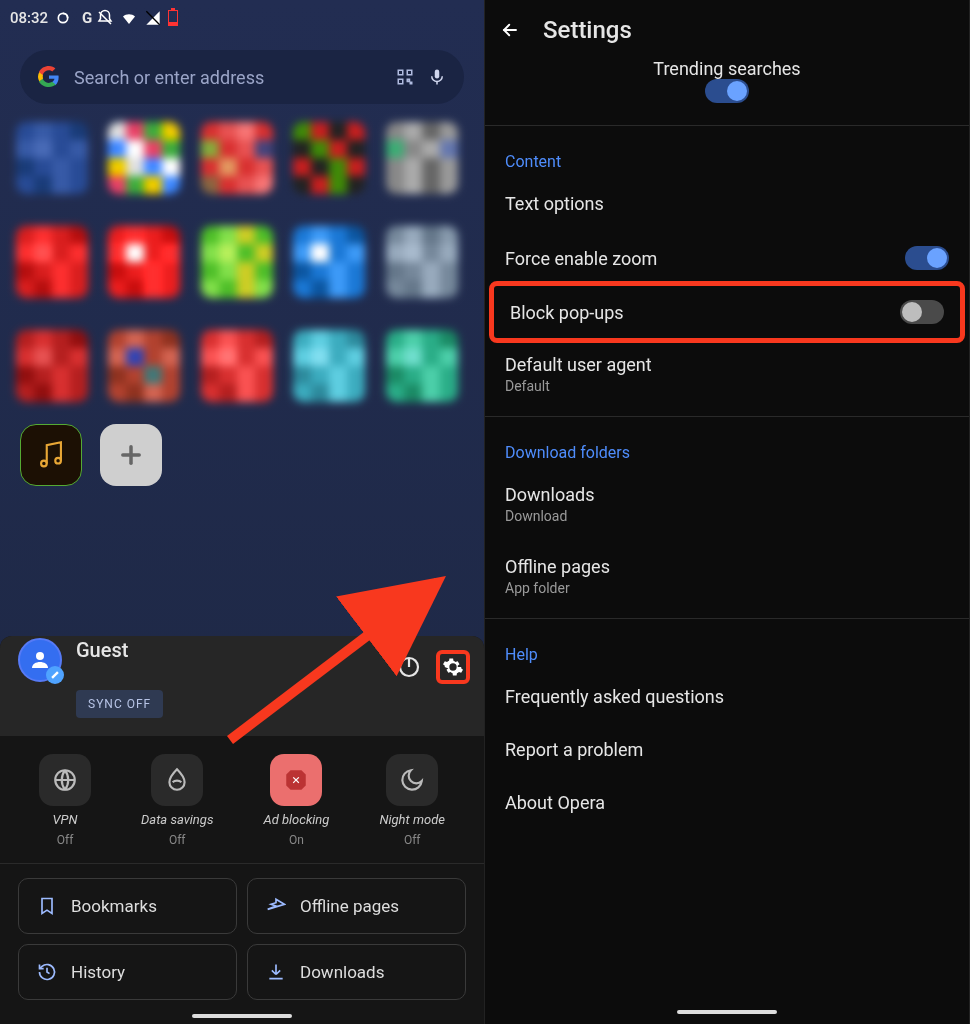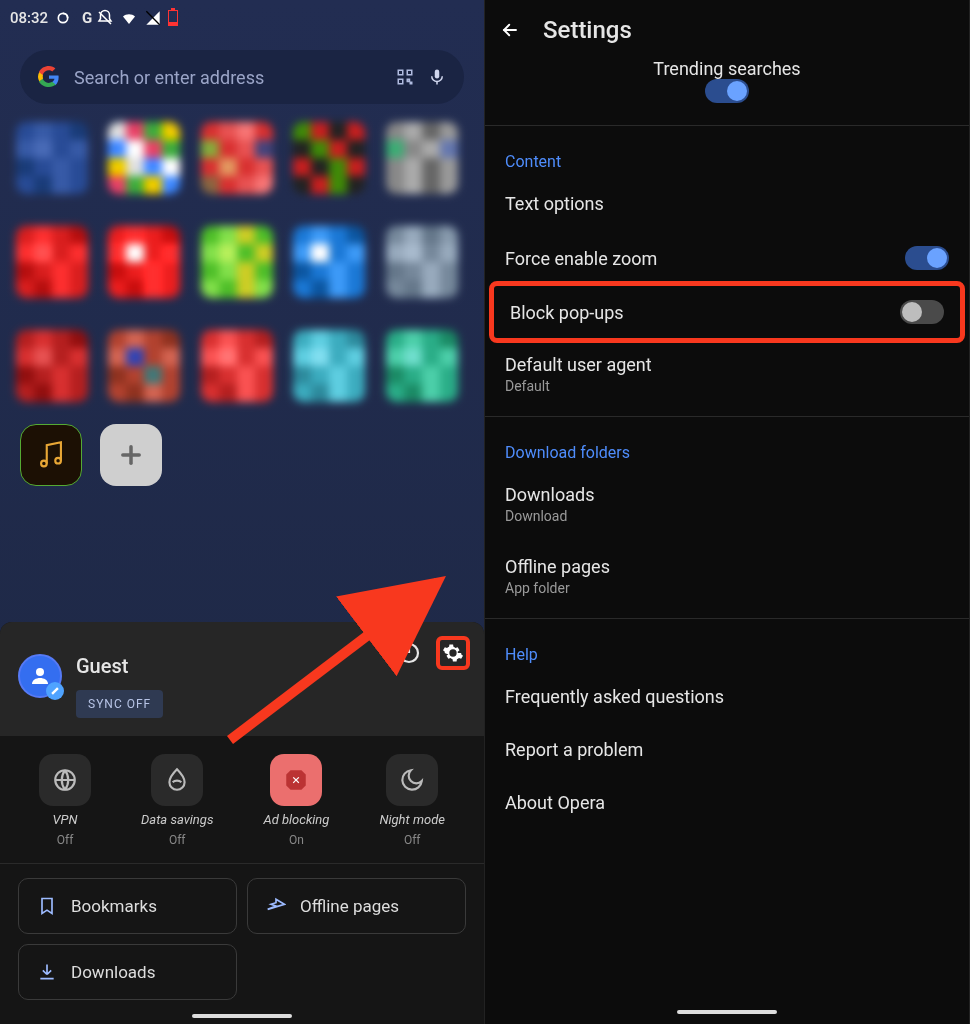--- a/index.html
+++ b/index.html
@@ -17,27 +17,27 @@
   .g-logo { width:22px; height:22px; }
   .search-text { flex:1; color:#9aa4c7; font-size:18px;}
   .sd-grid { padding: 12px 16px 0; display:grid; grid-template-columns:repeat(5,1fr); gap:18px 10px; }
   .sd-tile { width:72px;height:72px;border-radius:10px; image-rendering:pixelated; filter: blur(4px) saturate(1.1);}
   .sd-label {height:14px;}
   .bottom-row { padding: 8px 20px 10px; display:flex; gap:18px;}
   .round-tile {width:62px;height:62px;border-radius:16px;display:flex;align-items:center;justify-content:center;font-size:28px;}
   .music-tile {background:#1c1004;border:1px solid #5a3;} 
   .plus-tile {background:#cfcfcf;color:#555;}
   .drawer { position:absolute; bottom:0; left:0; right:0; background:#151515; border-top-left-radius:12px;border-top-right-radius:12px;}
-  .account-box { background:#262626; padding:32px 18px 18px; display:flex; gap:14px; position:relative; border-top-left-radius:12px;border-top-right-radius:12px;justify-content:center;}
+  .account-box { background:#262626; padding:2px 18px 18px; display:flex; gap:14px; position:relative; border-top-left-radius:12px;border-top-right-radius:12px;justify-content:center;}
   .avatar {width:44px;height:44px;border-radius:50%;border:2px solid #567af5;background:#346ef0;display:flex;align-items:center;justify-content:center;position:relative;}
   .avatar-edit {position:absolute;right:-4px;bottom:-4px;width:18px;height:18px;border-radius:50%;background:#4fa3ff;display:flex;align-items:center;justify-content:center;}
   .account-text {flex:1;}
   .guest-title{font-size:20px;font-weight:500;}
   .guest-sub{color:#a9a9a9;font-size:15px;margin-top:2px;max-width:260px;line-height:1.3;}
-  .sync-btn {margin-top:12px;display:inline-block;background:#2f3a52;color:#b7c4e6;font-size:12px;letter-spacing:1px;padding:7px 12px;border-radius:4px;}
+  .sync-btn {margin-top:28px;display:inline-block;background:#2f3a52;color:#b7c4e6;font-size:12px;letter-spacing:1px;padding:7px 12px;border-radius:4px;}
   .top-actions {position:absolute;top:14px;right:14px;display:flex;gap:10px;}
   .icon-btn {width:34px;height:34px;display:flex;align-items:center;justify-content:center;}
   .gear-box {border:4px solid #f8381e;border-radius:6px;}
   .quick-row {display:flex;justify-content:space-around;padding:18px 14px 10px;}
   .quick {display:flex;flex-direction:column;align-items:center;gap:6px;}
   .quick-icon {width:52px;height:52px;border-radius:14px;background:#2a2a2a;display:flex;align-items:center;justify-content:center;}
   .quick-icon.ad {background:#eb6f6e;}
   .quick-label{font-size:13px;color:#ccc;font-style:italic;}
   .quick-state{font-size:12px;color:#888;}
   .btn-grid {display:grid;grid-template-columns:1fr 1fr;gap:10px;padding:8px 18px 4px;}
@@ -574,20 +574,28 @@
         <span>Bookmarks</span>
       </div>
       <div class="big-btn">
         <svg width="20" height="20" viewBox="0 0 24 24" fill="none" stroke="currentColor" stroke-width="2">
             <path d="M2 16l20-6-10-6v4l-6 2 6 2z"></path>
           </svg>
         <span>Offline pages</span>
       </div>
       <div class="big-btn">
         <svg width="20" height="20" viewBox="0 0 24 24" fill="none" stroke="currentColor" stroke-width="2">
+            <path d="M3 12a9 9 0 1 0 3-6.7L3 8"></path>
+            <polyline points="3 3 3 8 8 8"></polyline>
+            <polyline points="12 7 12 12 15 14"></polyline>
+          </svg>
+        <span>History</span>
+      </div>
+      <div class="big-btn">
+        <svg width="20" height="20" viewBox="0 0 24 24" fill="none" stroke="currentColor" stroke-width="2">
             <path d="M12 3v12m0 0l-5-5m5 5l5-5M4 20h16"></path>
           </svg>
         <span>Downloads</span>
       </div>
     </div>
     <div class="handle"></div>
   </div>
 
   <svg class="arrow-svg" style="left:220px;top:560px;" width="250" height="200">
     <defs>

